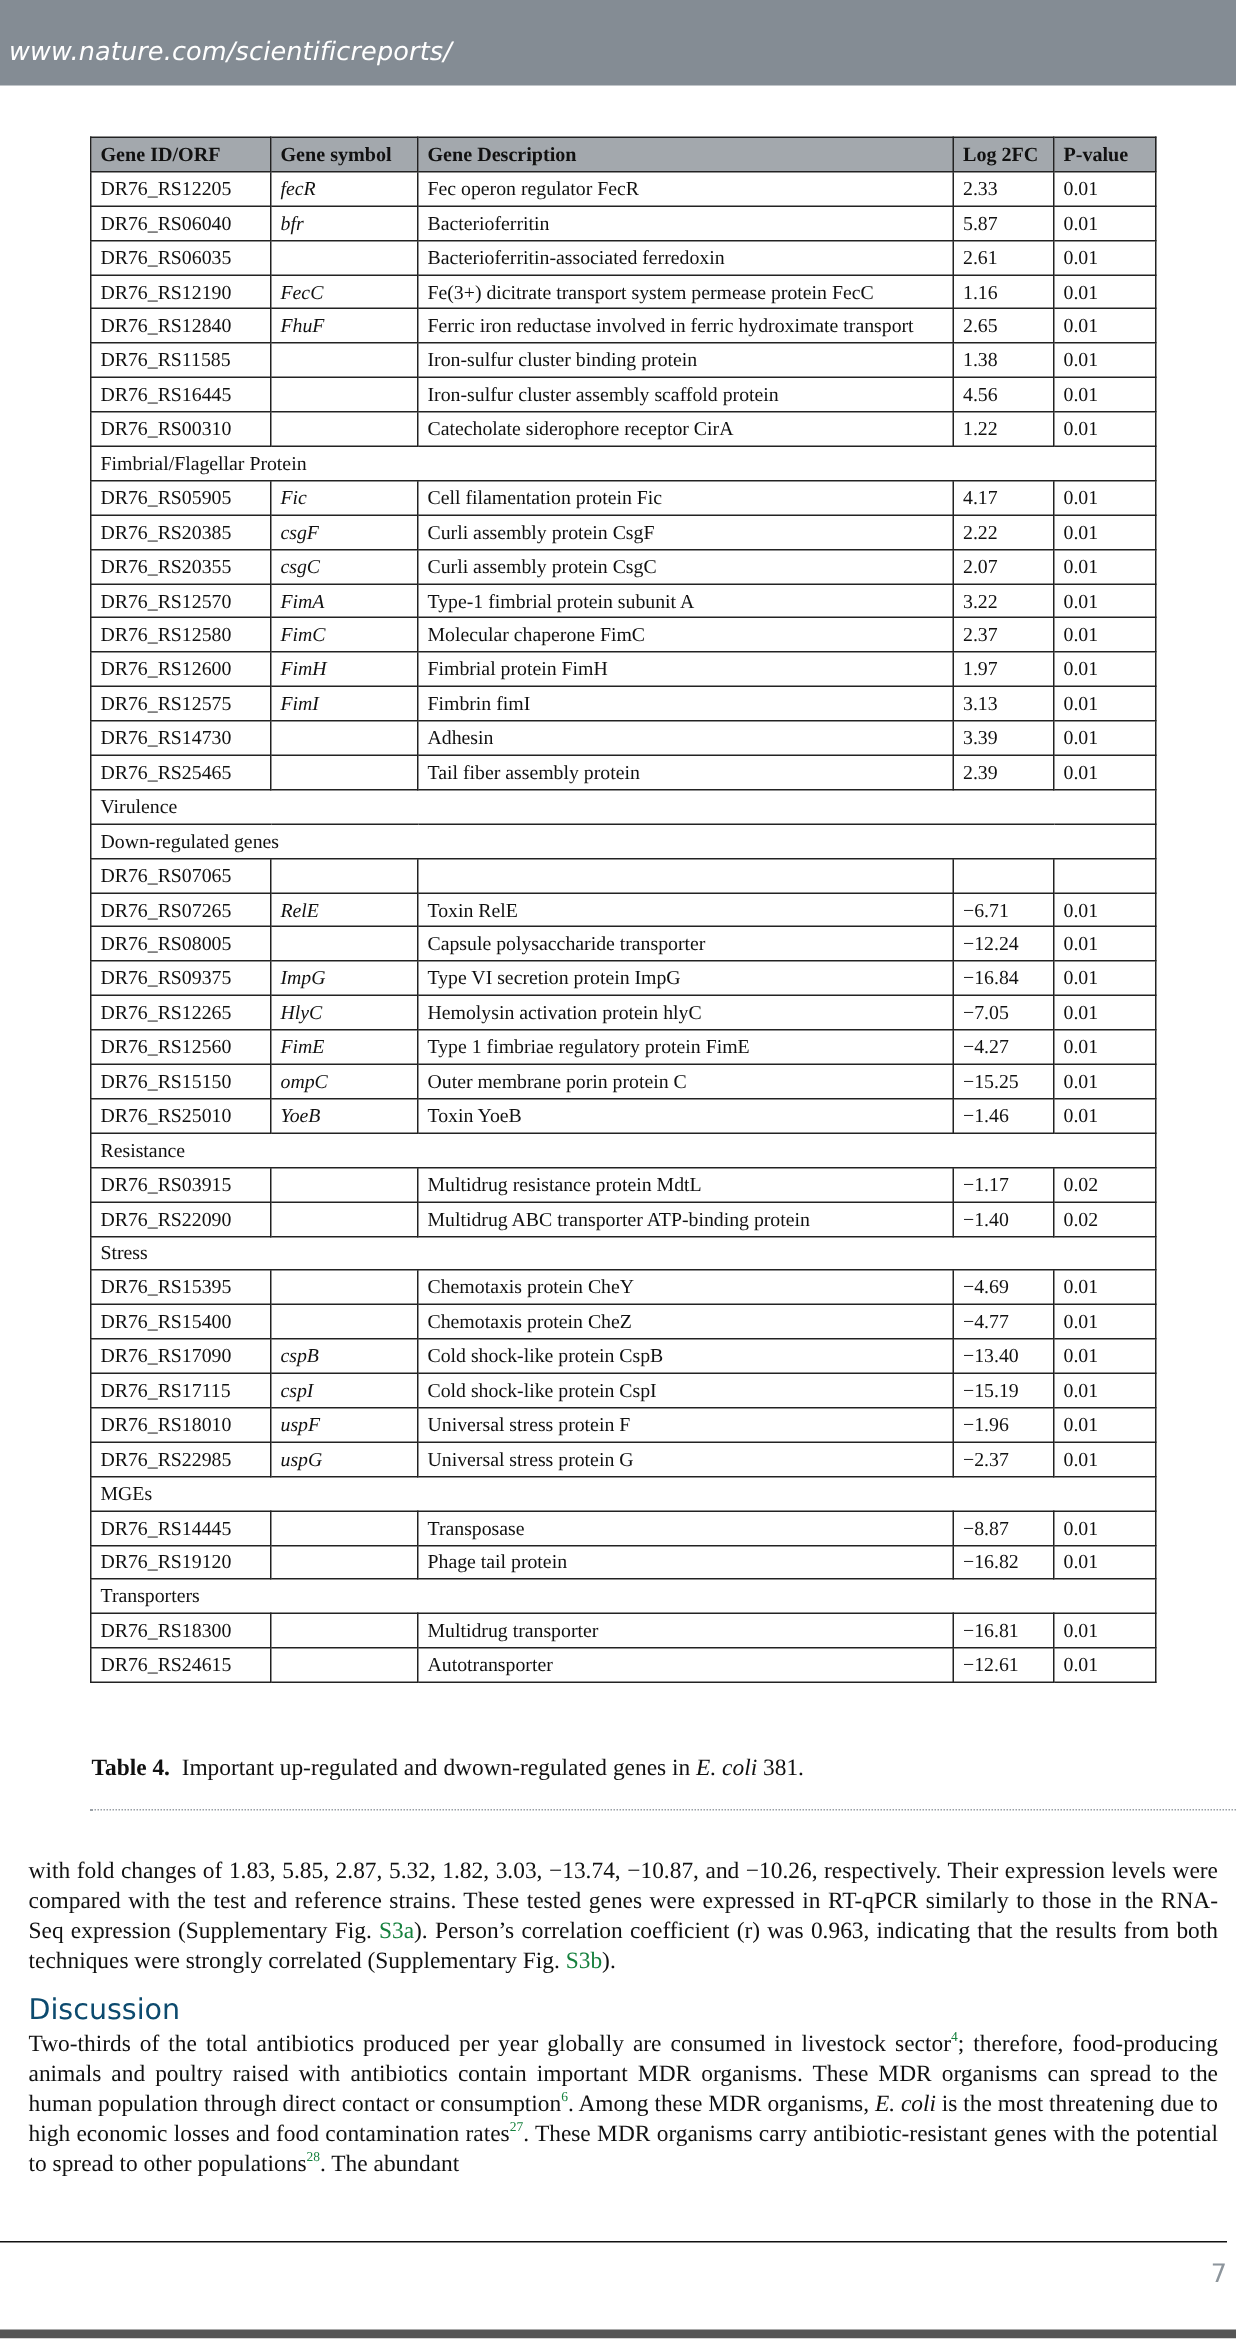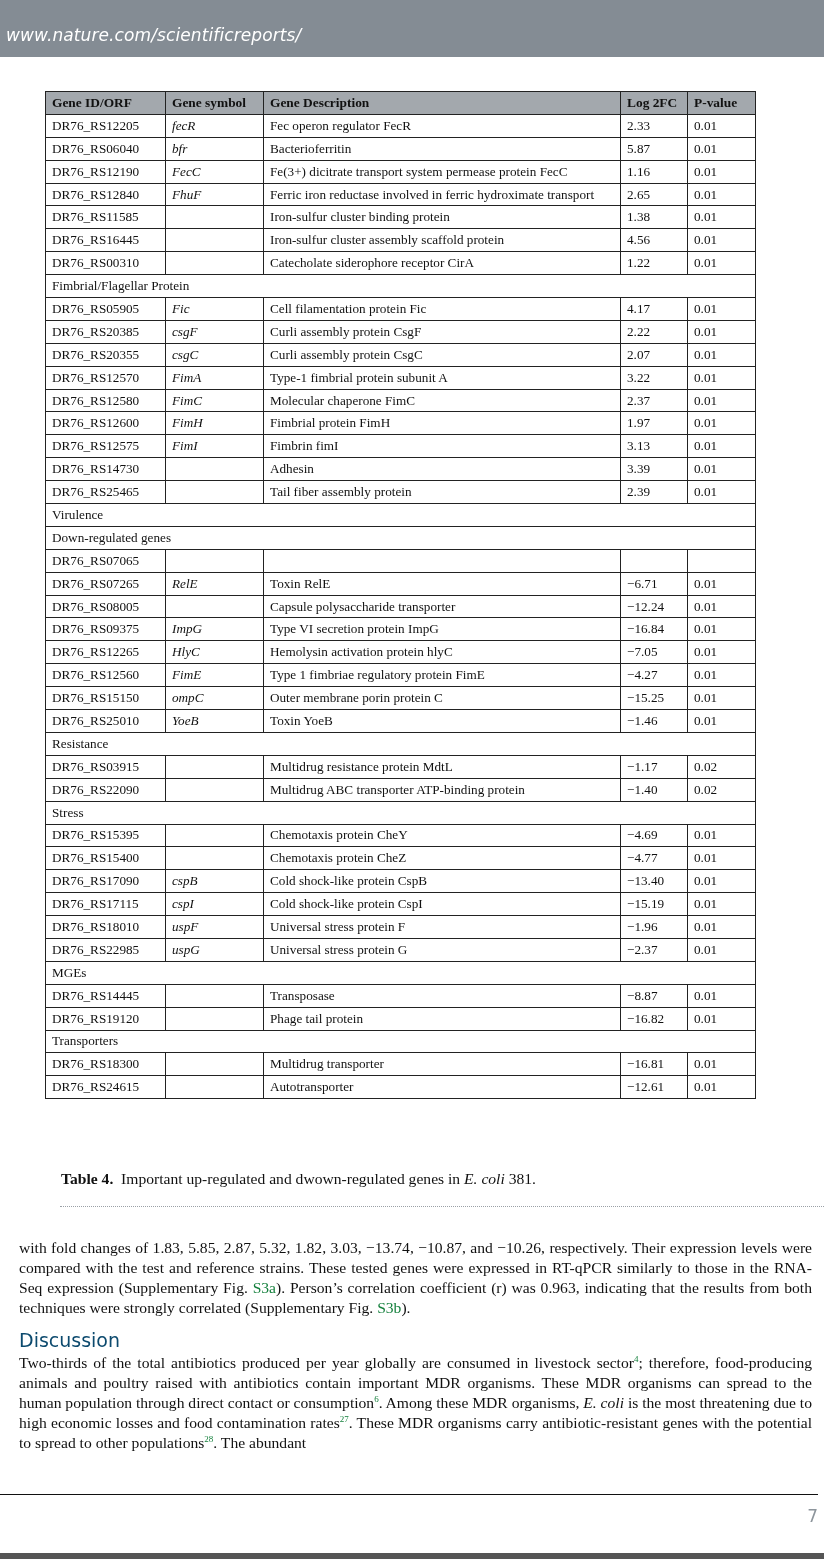--- a/index.html
+++ b/index.html
@@ -11,21 +11,21 @@
     position: absolute; left: 0; top: 0; width: 824px; height: 57px;
     background: #848c94;
   }
   .topbar .url {
     position: absolute; left: 6px; top: 25px;
     font-family: "DejaVu Sans", sans-serif; font-size: 17px; color: #ffffff;
     letter-spacing: 0.1px;
     font-style: italic;
   }
   table.genes {
-    position: absolute; left: 45px; top: 91px; width: 710px;
+    position: absolute; left: 60px; top: 91px; width: 710px;
     border-collapse: collapse; font-size: 13.2px;
     table-layout: fixed;
   }
   table.genes th, table.genes td {
     border: 1.3px solid #222; padding: 0 6px; height: 21.9px;
     text-align: left; white-space: nowrap; vertical-align: middle;
   }
   table.genes th {
     background: #a3a8ad; font-weight: bold; font-size: 13.4px;
   }
@@ -98,20 +98,27 @@
         <td>0.01</td>
       </tr>
       <tr>
         <td>DR76_RS06040</td>
         <td class="sym">bfr</td>
         <td>Bacterioferritin</td>
         <td>5.87</td>
         <td>0.01</td>
       </tr>
       <tr>
+        <td>DR76_RS06035</td>
+        <td class="sym"></td>
+        <td>Bacterioferritin-associated ferredoxin</td>
+        <td>2.61</td>
+        <td>0.01</td>
+      </tr>
+      <tr>
         <td>DR76_RS12190</td>
         <td class="sym">FecC</td>
         <td>Fe(3+) dicitrate transport system permease protein FecC</td>
         <td>1.16</td>
         <td>0.01</td>
       </tr>
       <tr>
         <td>DR76_RS12840</td>
         <td class="sym">FhuF</td>
         <td>Ferric iron reductase involved in ferric hydroximate transport</td>

